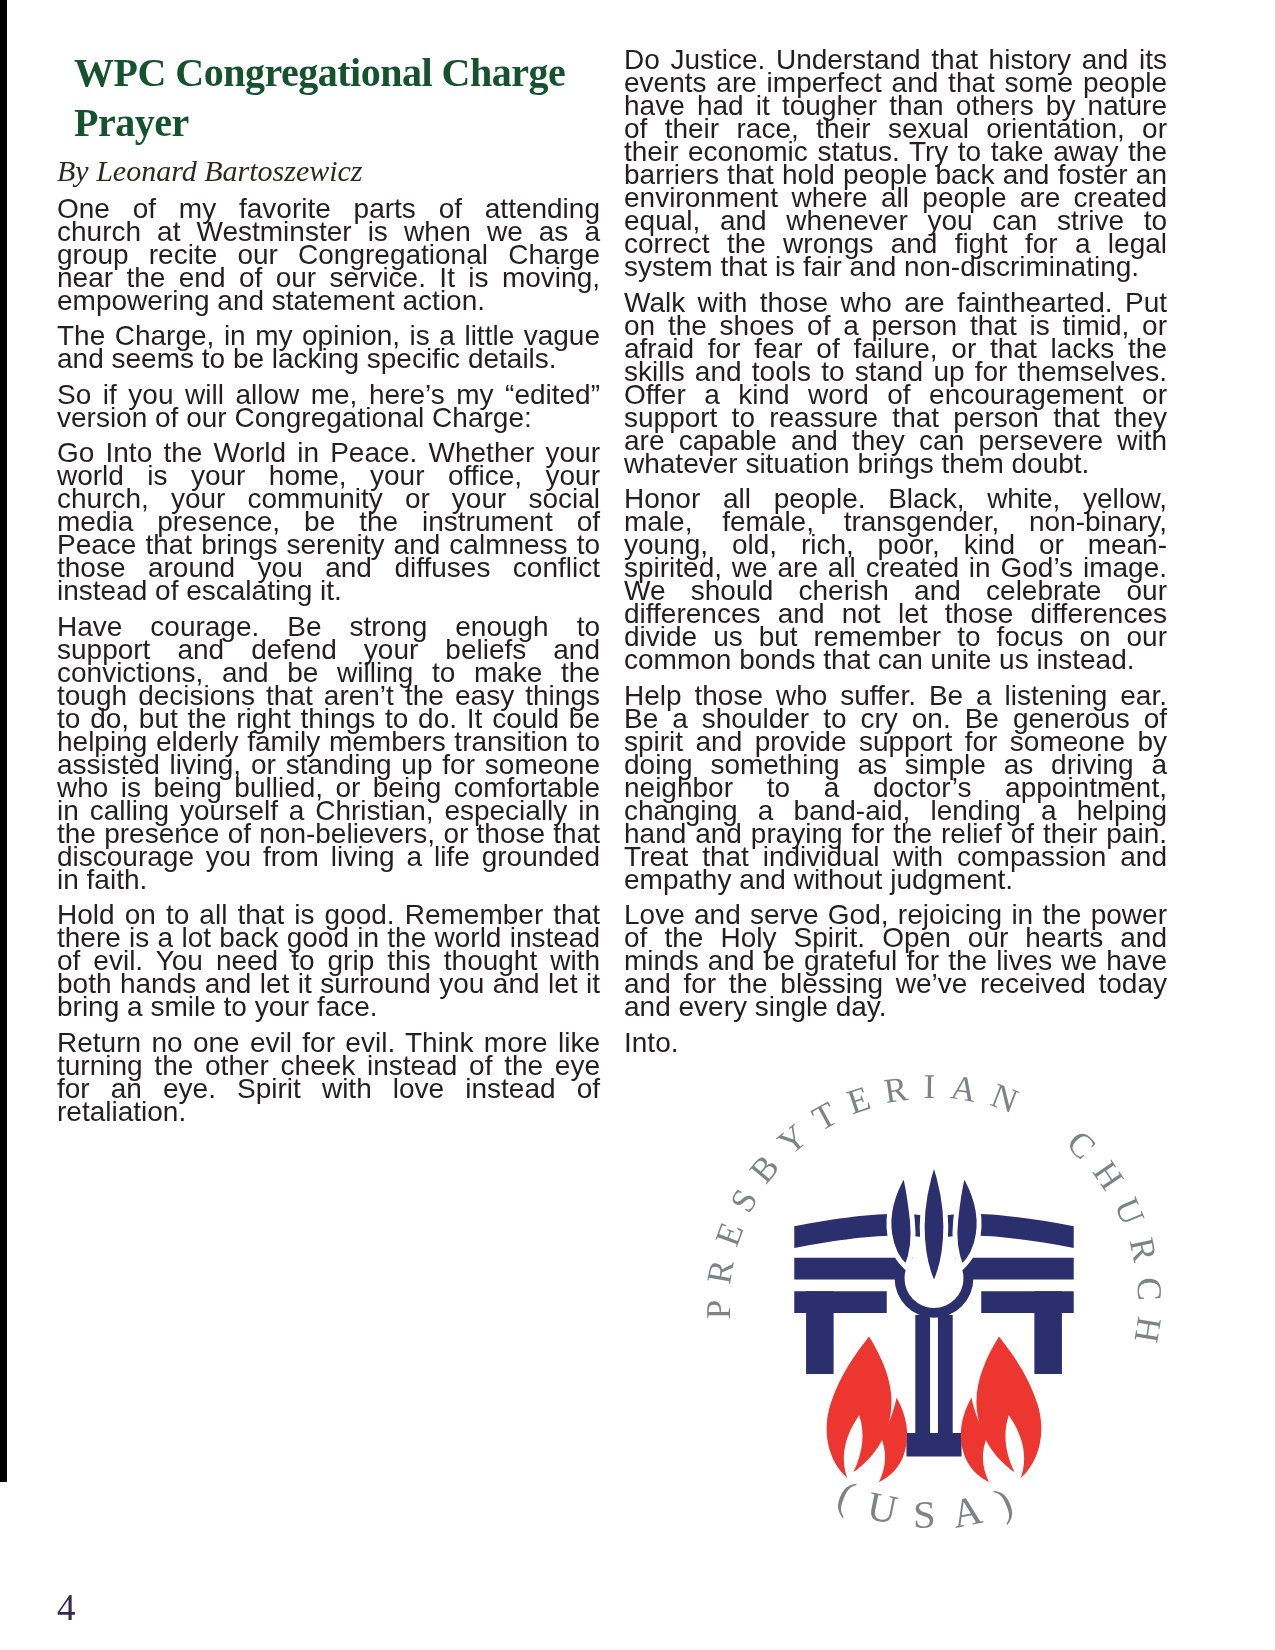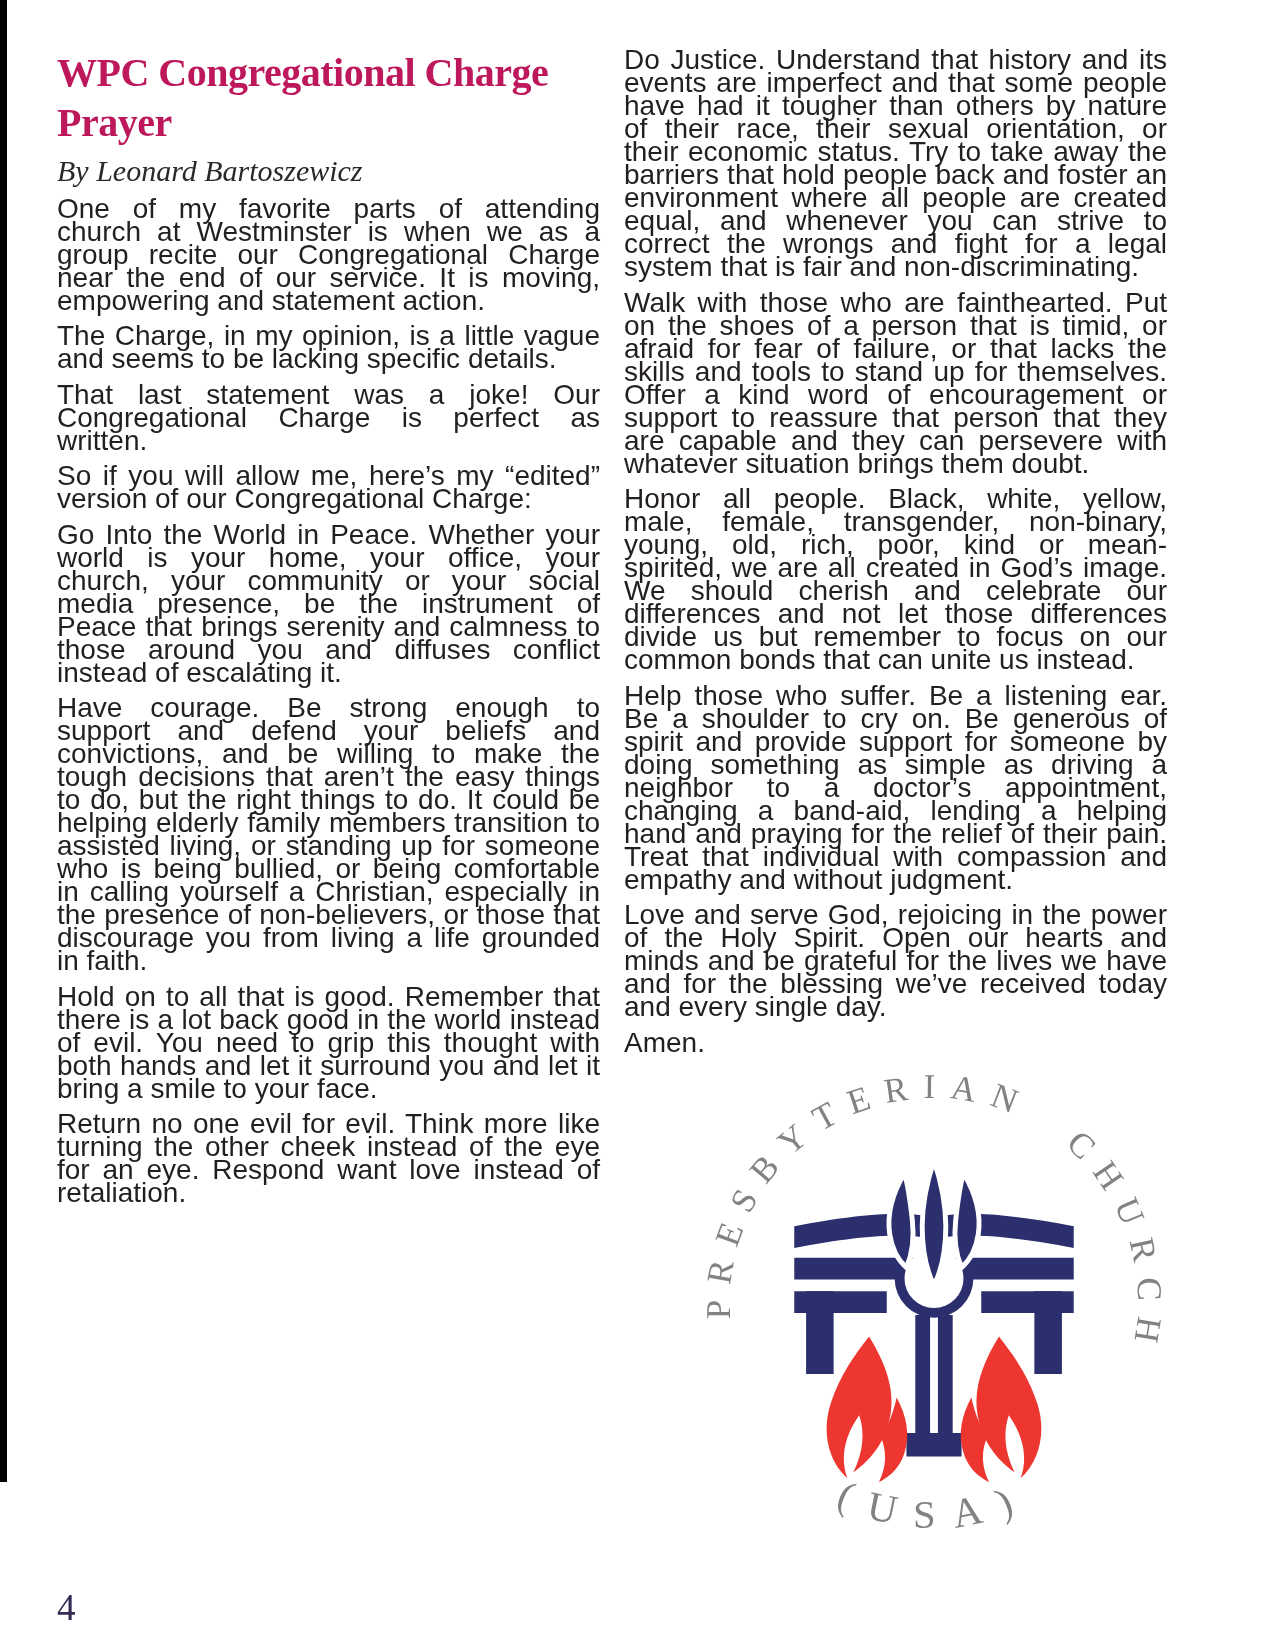--- a/index.html
+++ b/index.html
@@ -16,22 +16,22 @@
   }
   .columns{
     position:absolute;left:57px;top:48px;
     display:flex;gap:24px;
   }
   .col{width:543px;}
   .article-title{
     font-family:"Liberation Serif",serif;
     font-weight:700;
     font-size:40px;line-height:1.26;
-    color:#be185d;
-    margin:0 0 4px 0;
+    color:#14532d;
+    margin:0 0 4px 17px;
     letter-spacing:-0.5px;
   }
   .byline{
     font-family:"Liberation Serif",serif;
     font-style:italic;
     font-size:30px;line-height:1.2;
     color:#2b2826;
     margin:0 0 8px 0;
   }
   .body-par{
@@ -63,35 +63,34 @@
 
   <div class="edge-artifact"></div>
 
   <div class="columns">
 
     <div class="col">
       <h1 class="article-title">WPC Congregational Charge Prayer</h1>
       <div class="byline">By Leonard Bartoszewicz</div>
       <p class="body-par">One of my favorite parts of attending church at Westminster is when we as a group recite our Congregational Charge near the end of our service. It is moving, empowering and statement action.</p>
       <p class="body-par">The Charge, in my opinion, is a little vague and seems to be lacking specific details.</p>
-      <p class="body-par">That last statement was a joke! Our Congregational Charge is perfect as written.</p>
       <p class="body-par">So if you will allow me, here’s my “edited” version of our Congregational Charge:</p>
       <p class="body-par">Go Into the World in Peace. Whether your world is your home, your office, your church, your community or your social media presence, be the instrument of Peace that brings serenity and calmness to those around you and diffuses conflict instead of escalating it.</p>
       <p class="body-par">Have courage. Be strong enough to support and defend your beliefs and convictions, and be willing to make the tough decisions that aren’t the easy things to do, but the right things to do. It could be helping elderly family members transition to assisted living, or standing up for someone who is being bullied, or being comfortable in calling yourself a Christian, especially in the presence of non-believers, or those that discourage you from living a life grounded in faith.</p>
       <p class="body-par">Hold on to all that is good. Remember that there is a lot back good in the world instead of evil. You need to grip this thought with both hands and let it surround you and let it bring a smile to your face.</p>
-      <p class="body-par">Return no one evil for evil. Think more like turning the other cheek instead of the eye for an eye. Respond want love instead of retaliation.</p>
+      <p class="body-par">Return no one evil for evil. Think more like turning the other cheek instead of the eye for an eye. Spirit with love instead of retaliation.</p>
     </div>
 
     <div class="col">
       <p class="body-par">Do Justice. Understand that history and its events are imperfect and that some people have had it tougher than others by nature of their race, their sexual orientation, or their economic status. Try to take away the barriers that hold people back and foster an environment where all people are created equal, and whenever you can strive to correct the wrongs and fight for a legal system that is fair and non-discriminating.</p>
       <p class="body-par">Walk with those who are fainthearted. Put on the shoes of a person that is timid, or afraid for fear of failure, or that lacks the skills and tools to stand up for themselves. Offer a kind word of encouragement or support to reassure that person that they are capable and they can persevere with whatever situation brings them doubt.</p>
       <p class="body-par">Honor all people. Black, white, yellow, male, female, transgender, non-binary, young, old, rich, poor, kind or mean-spirited, we are all created in God’s image. We should cherish and celebrate our differences and not let those differences divide us but remember to focus on our common bonds that can unite us instead.</p>
       <p class="body-par">Help those who suffer. Be a listening ear. Be a shoulder to cry on. Be generous of spirit and provide support for someone by doing something as simple as driving a neighbor to a doctor’s appointment, changing a band-aid, lending a helping hand and praying for the relief of their pain. Treat that individual with compassion and empathy and without judgment.</p>
       <p class="body-par">Love and serve God, rejoicing in the power of the Holy Spirit. Open our hearts and minds and be grateful for the lives we have and for the blessing we’ve received today and every single day.</p>
-      <p class="body-par amen">Amen.</p>
+      <p class="body-par amen">Into.</p>
 
       <div class="logo-wrap">
         <svg viewBox="0 0 400 400" width="480" height="480">
 
           <defs>
             <path id="arcTop" d="M61 298 A170 170 0 1 1 339 298" fill="none"></path>
             <path id="arcBottom" d="M79 344 A188 188 0 0 0 321 344" fill="none"></path>
           </defs>
           <text class="ring-text ring-top">
             <textPath href="#arcTop" startOffset="52%" text-anchor="middle">PRESBYTERIAN CHURCH</textPath>

